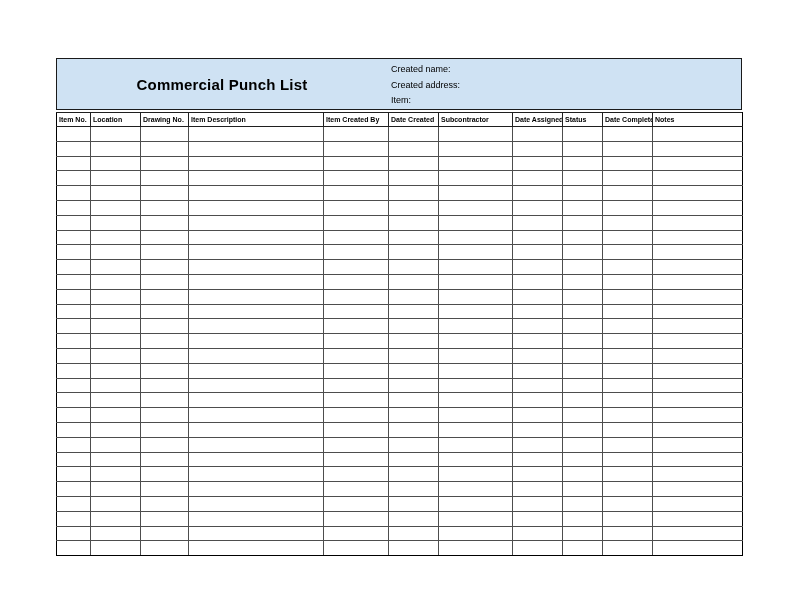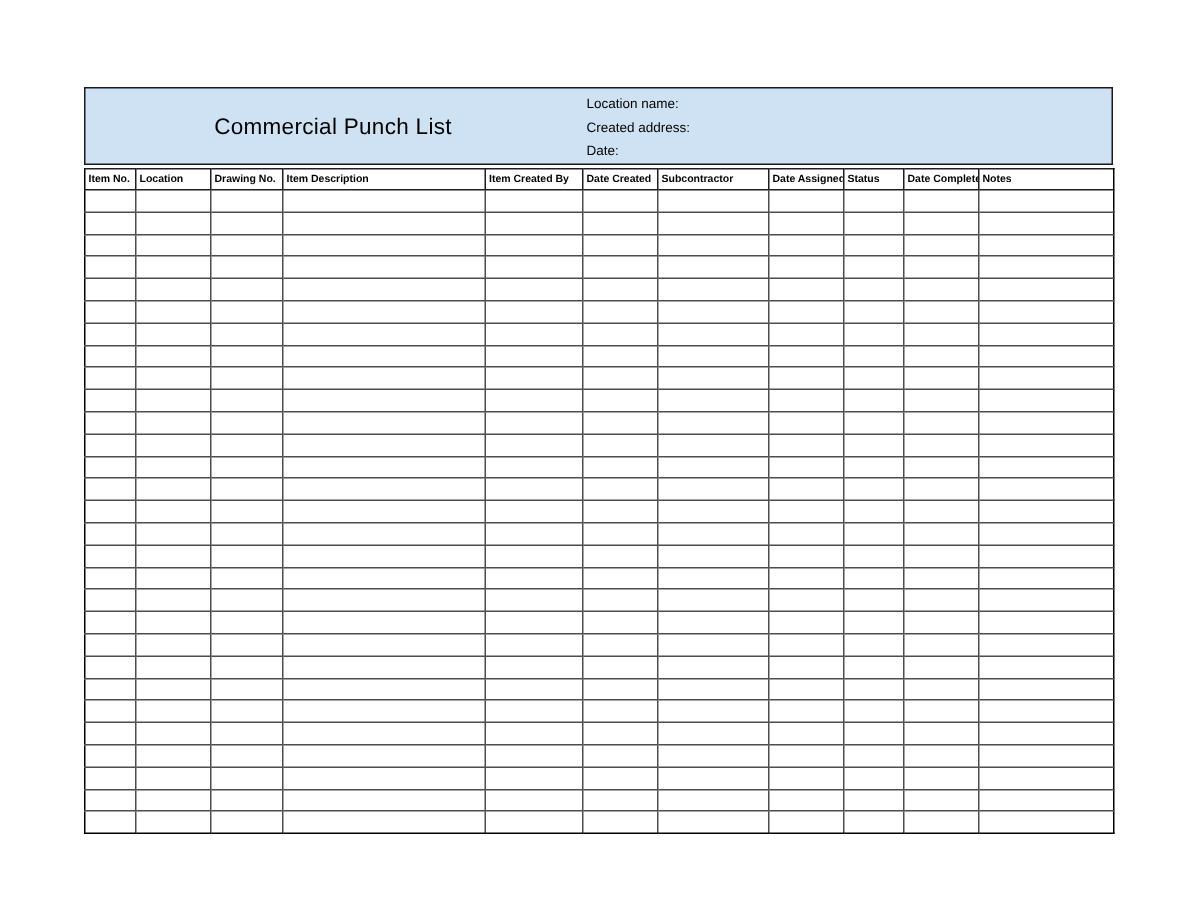--- a/index.html
+++ b/index.html
@@ -30,21 +30,21 @@
     left: 0;
     top: 0;
     width: 330px;
     height: 100%;
     display: flex;
     align-items: center;
     justify-content: center;
   }
   .page-title {
     font-size: 15px;
-    font-weight: normal;
+    font-weight: bold;
     letter-spacing: 0.2px;
     white-space: nowrap;
   }
   .project-fields {
     position: absolute;
     left: 334px;
     top: 4px;
     right: 4px;
     bottom: 3px;
     display: flex;
@@ -103,29 +103,29 @@
 </style>
 </head>
 <body>
 
 <div class="header-block">
   <div class="title-area">
     <span class="page-title">Commercial Punch List</span>
   </div>
   <div class="project-fields">
     <div class="project-field">
-      <span>Location name:</span>
+      <span>Created name:</span>
       <span class="field-value"></span>
     </div>
     <div class="project-field">
       <span>Created address:</span>
       <span class="field-value"></span>
     </div>
     <div class="project-field">
-      <span>Date:</span>
+      <span>Item:</span>
       <span class="field-value"></span>
     </div>
   </div>
 </div>
 
 <table class="punch-table">
   <colgroup>
       <col style="width: 34px;">
       <col style="width: 50px;">
       <col style="width: 48px;">

